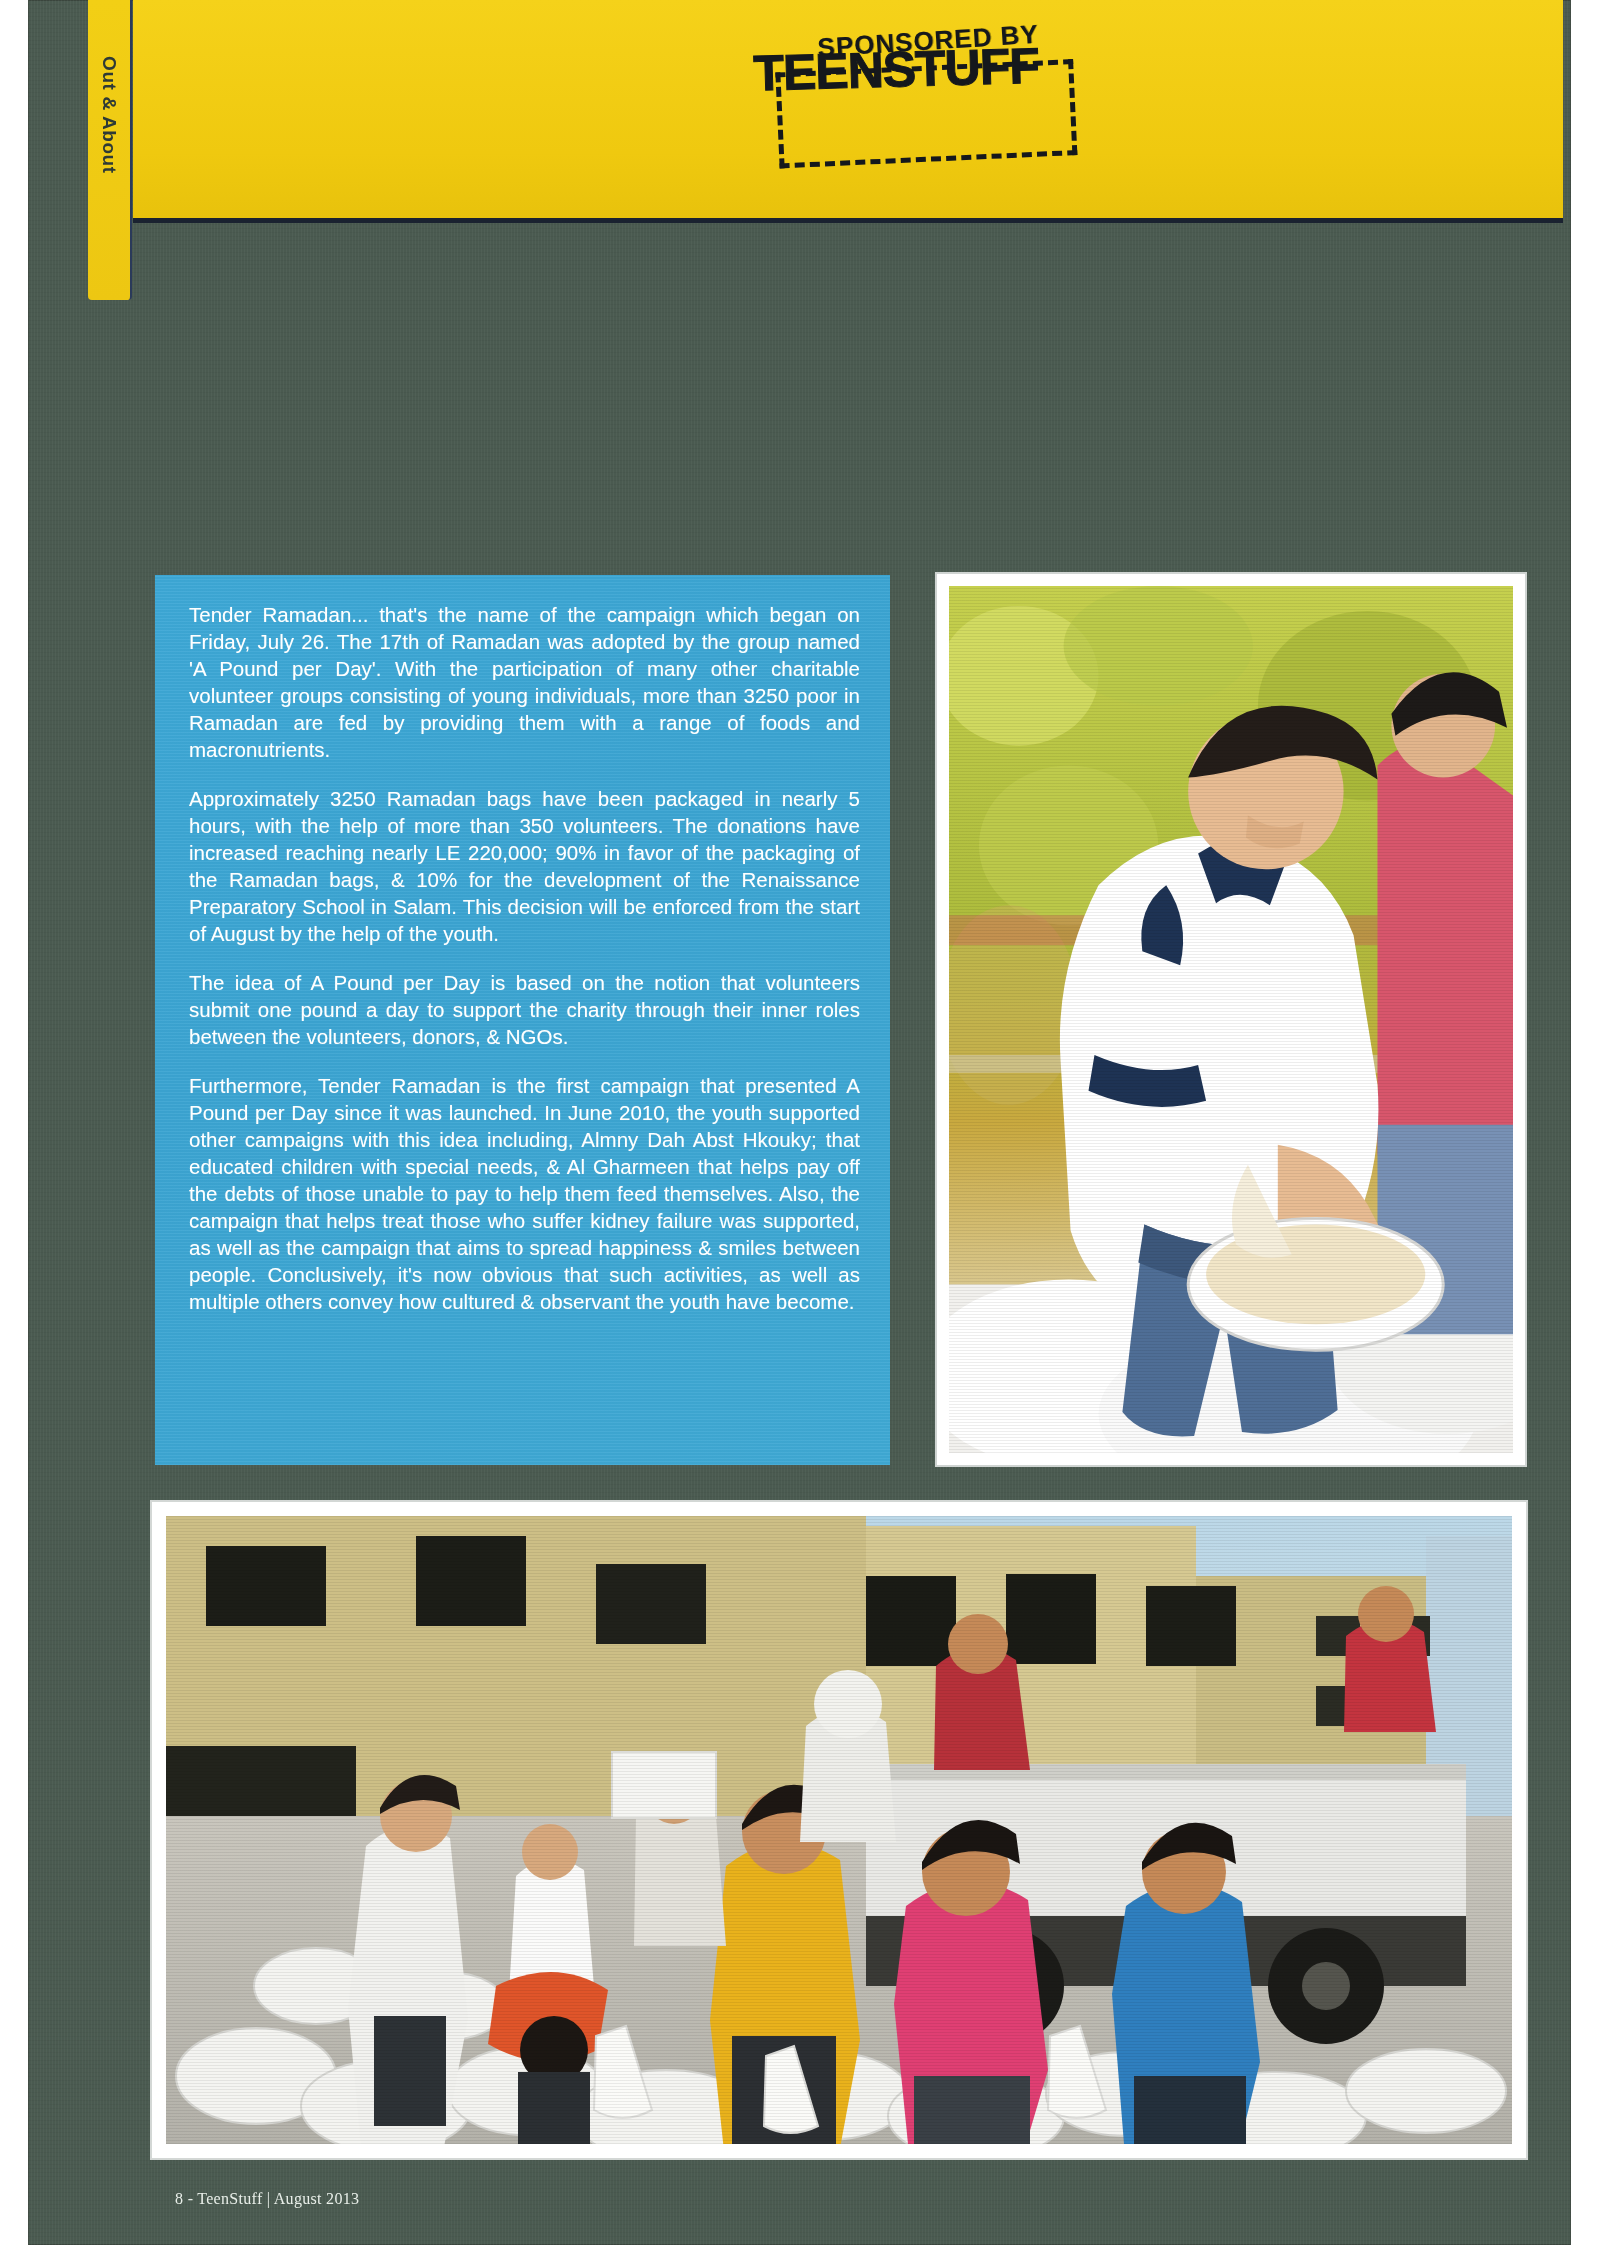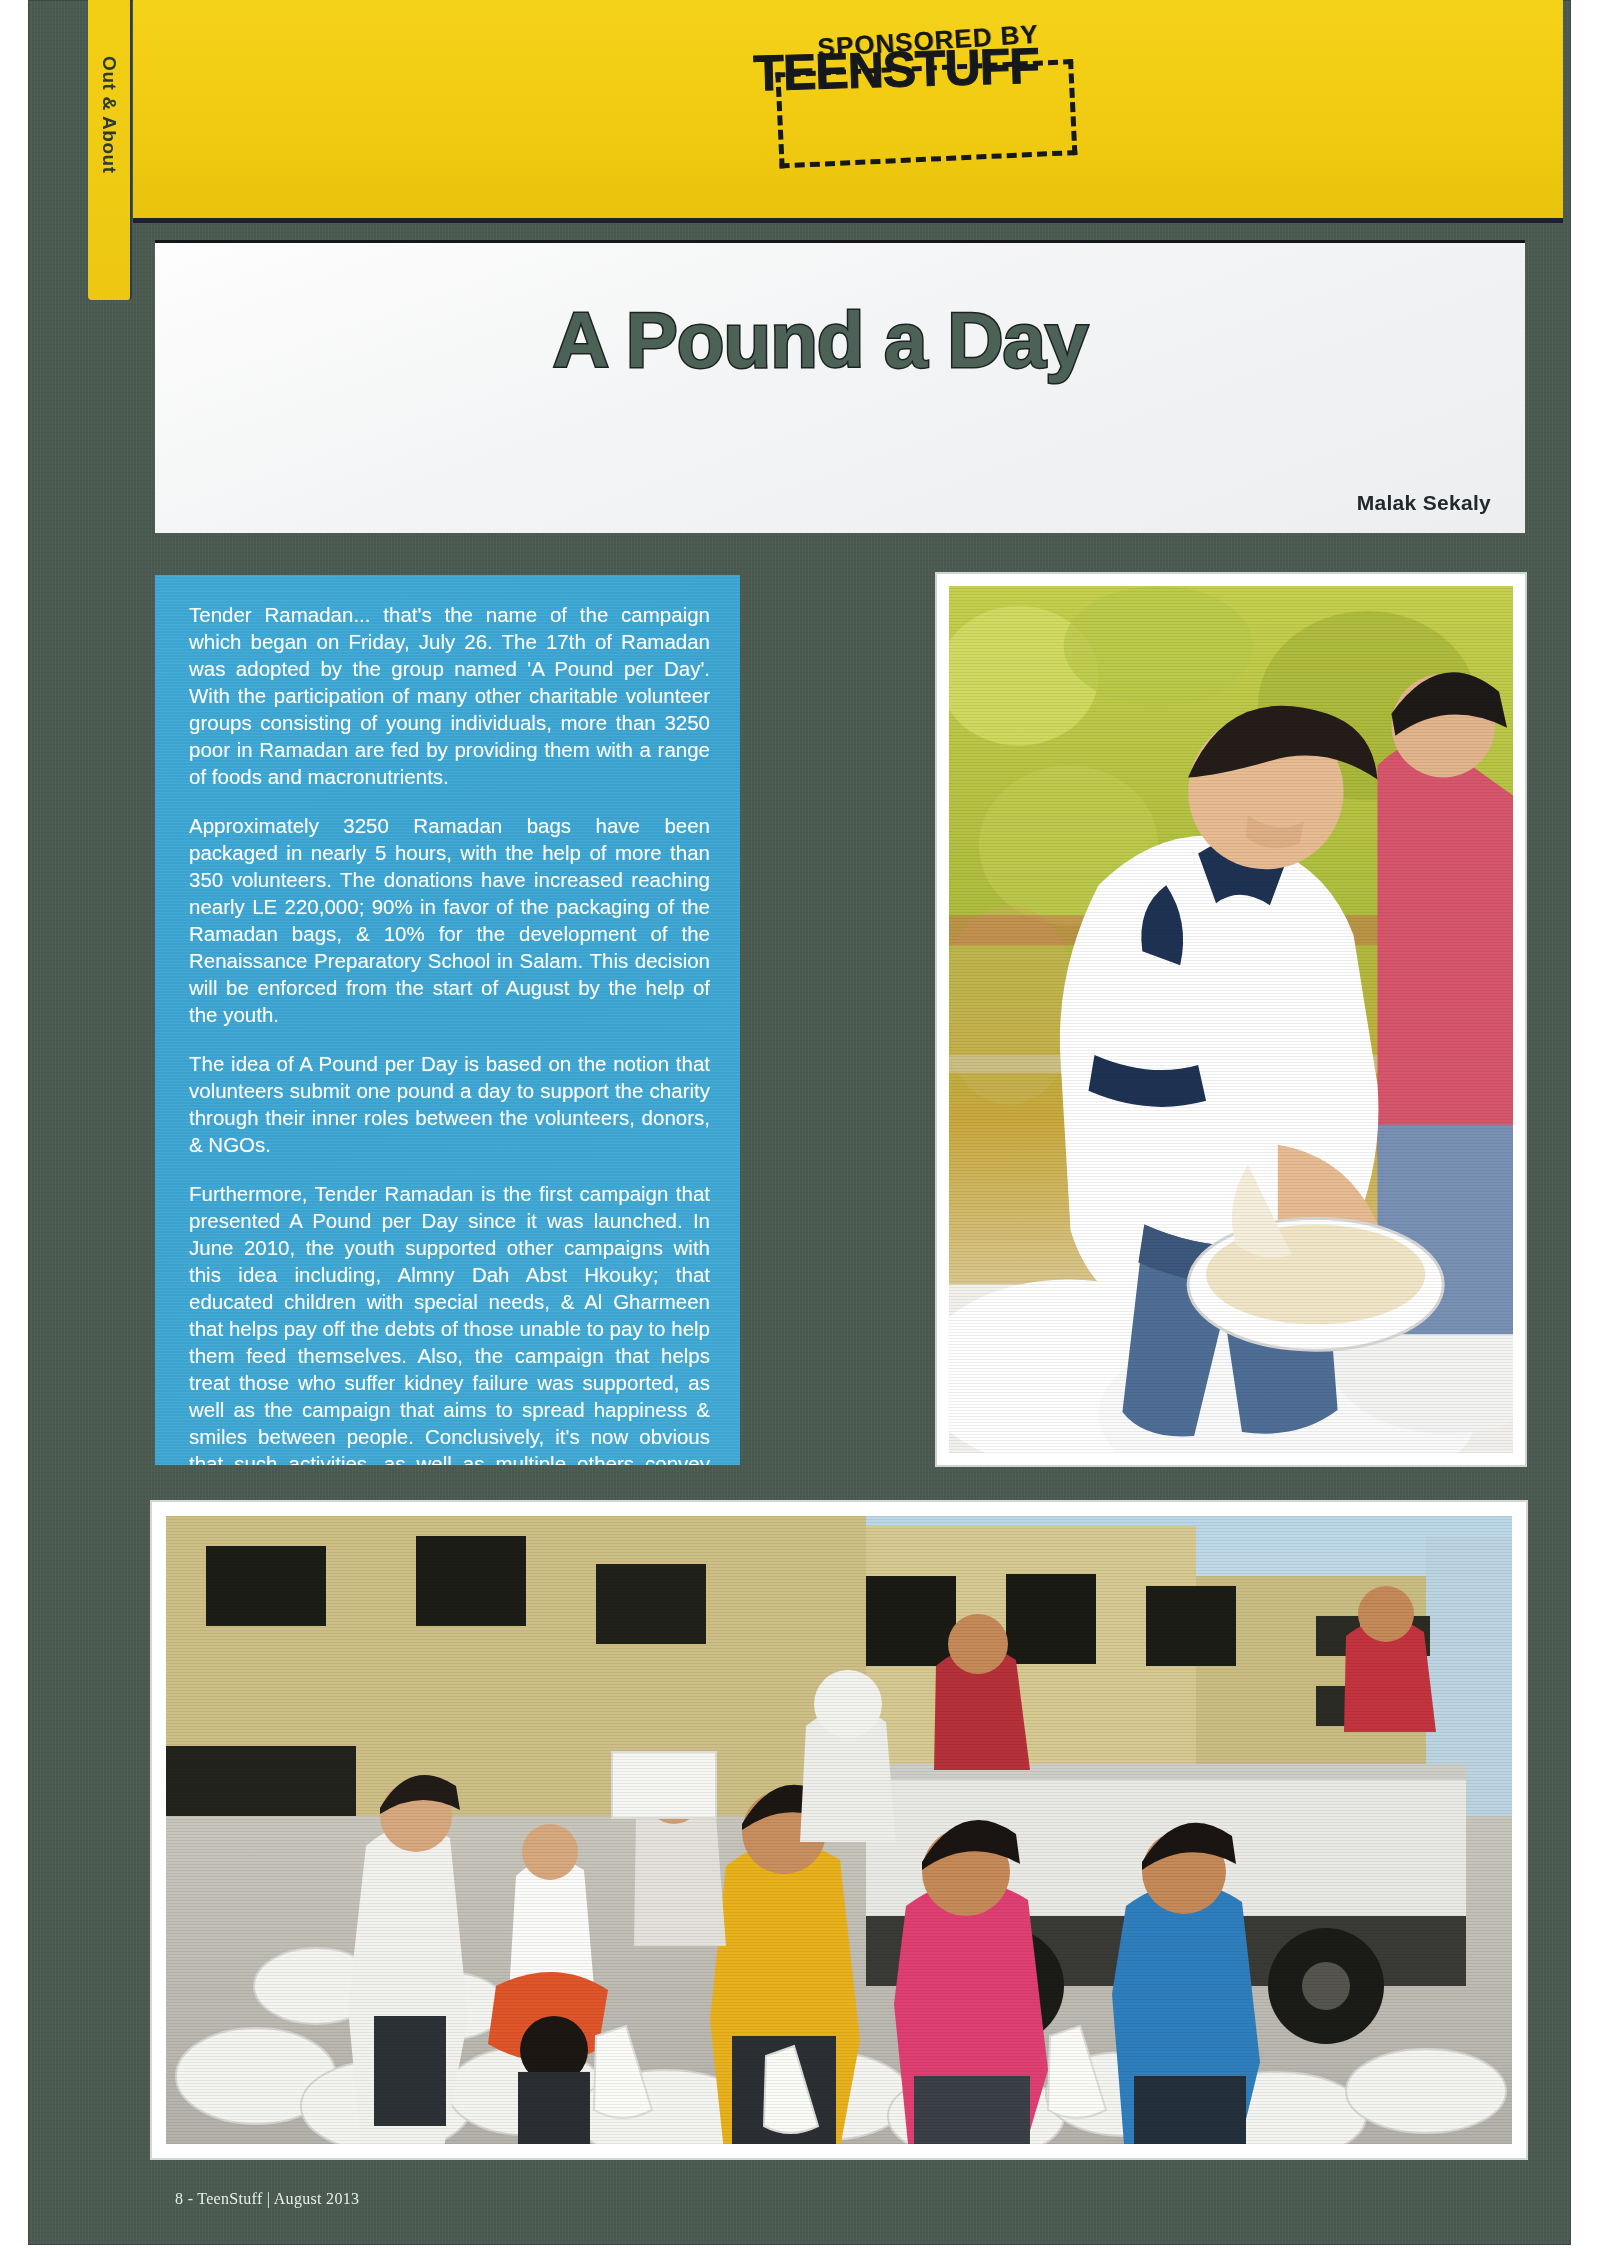--- a/index.html
+++ b/index.html
@@ -93,21 +93,21 @@
   }
   .byline{
     position:absolute;right:34px;bottom:18px;
     font-size:21px;font-weight:700;color:#23282b;
     letter-spacing:.3px;
     font-family:"Liberation Sans",sans-serif;
   }
 
   
   .blue-col{
-    position:absolute;left:155px;top:575px;width:585px;height:890px;
+    position:absolute;left:155px;top:575px;width:735px;height:890px;
     background:linear-gradient(150deg,#3da8d6 0%,#3ba4d2 40%,#3fa9d4 100%);
     padding:26px 30px 20px 34px;box-sizing:border-box;
     overflow:hidden;
   }
   .blue-col::after{
     content:"";position:absolute;inset:0;
     background:repeating-linear-gradient(0deg,rgba(255,255,255,.05) 0 1px,rgba(0,0,0,.02) 1px 3px);
     pointer-events:none;
   }
   .blue-col p{
@@ -171,24 +171,20 @@
   </div>
 
   <div class="sponsor-band">
     <div class="sponsor-stamp">
       <div class="sponsored-by">SPONSORED BY</div>
       <div class="stamp-box"></div>
       <div class="stamp-word">TEENSTUFF</div>
     </div>
   </div>
 
-  <div class="title-plate">
-    <div class="article-title">A Pound a Day</div>
-    <div class="byline">Malak Sekaly</div>
-  </div>
 
   <div class="blue-col">
     <p>Tender Ramadan... that's the name of the campaign which began on Friday, July 26. The 17th of Ramadan was adopted by the group named 'A Pound per Day'. With the participation of many other charitable volunteer groups consisting of young individuals, more than 3250 poor in Ramadan are fed by providing them with a range of foods and macronutrients.</p>
     <p> Approximately 3250 Ramadan bags have been packaged in nearly 5 hours, with the help of more than 350 volunteers. The donations have increased reaching nearly LE 220,000; 90% in favor of the packaging of the Ramadan bags, &amp; 10% for the development of the Renaissance Preparatory School in Salam. This decision will be enforced from the start of August by the help of the youth.</p>
     <p>The idea of A Pound per Day is based on the notion that volunteers submit one pound a day to support the charity through their inner roles between the volunteers, donors, &amp; NGOs.</p>
     <p>Furthermore, Tender Ramadan is the first campaign that presented A Pound per Day since it was launched. In June 2010, the youth supported other campaigns with this idea including, Almny Dah Abst Hkouky; that educated children with special needs, &amp; Al Gharmeen that helps pay off the debts of those unable to pay to help them feed themselves. Also, the campaign that helps treat those who suffer kidney failure was supported, as well as the campaign that aims to spread happiness &amp; smiles between people. Conclusively, it's now obvious that such activities, as well as multiple others convey how cultured &amp; observant the youth have become.</p>
   </div>
 
   <div class="photo-right">
     <div class="inner">

